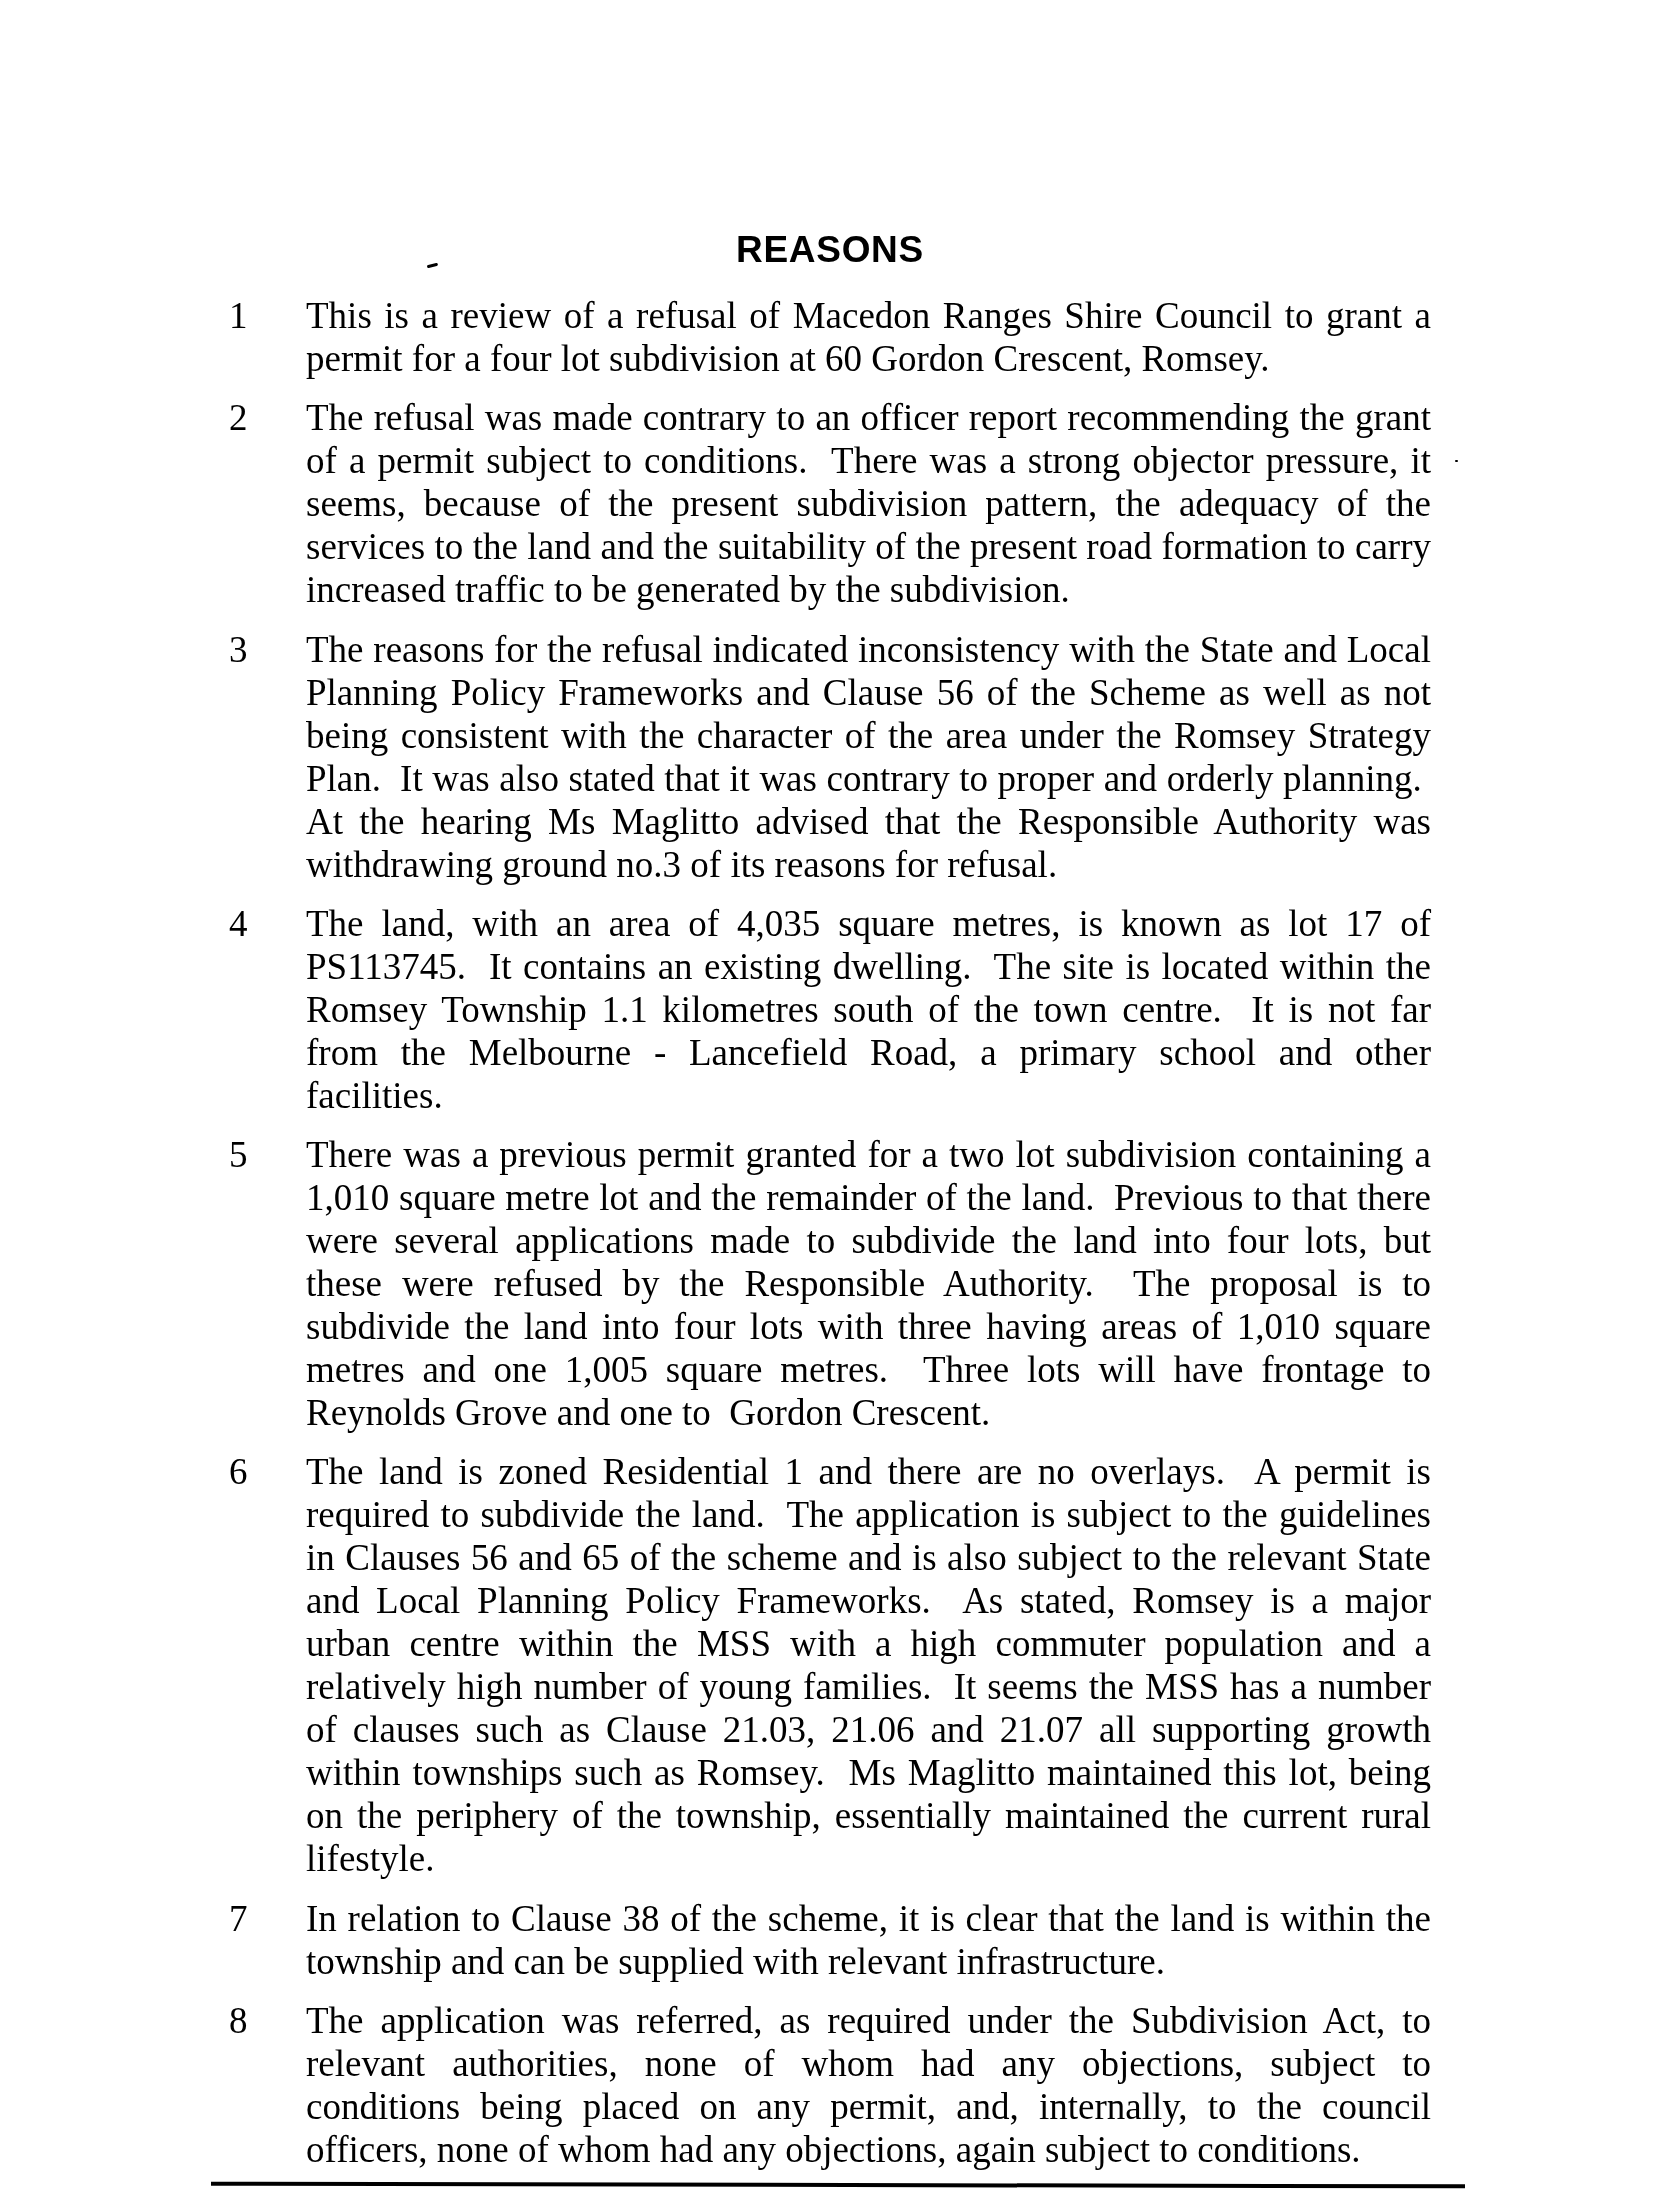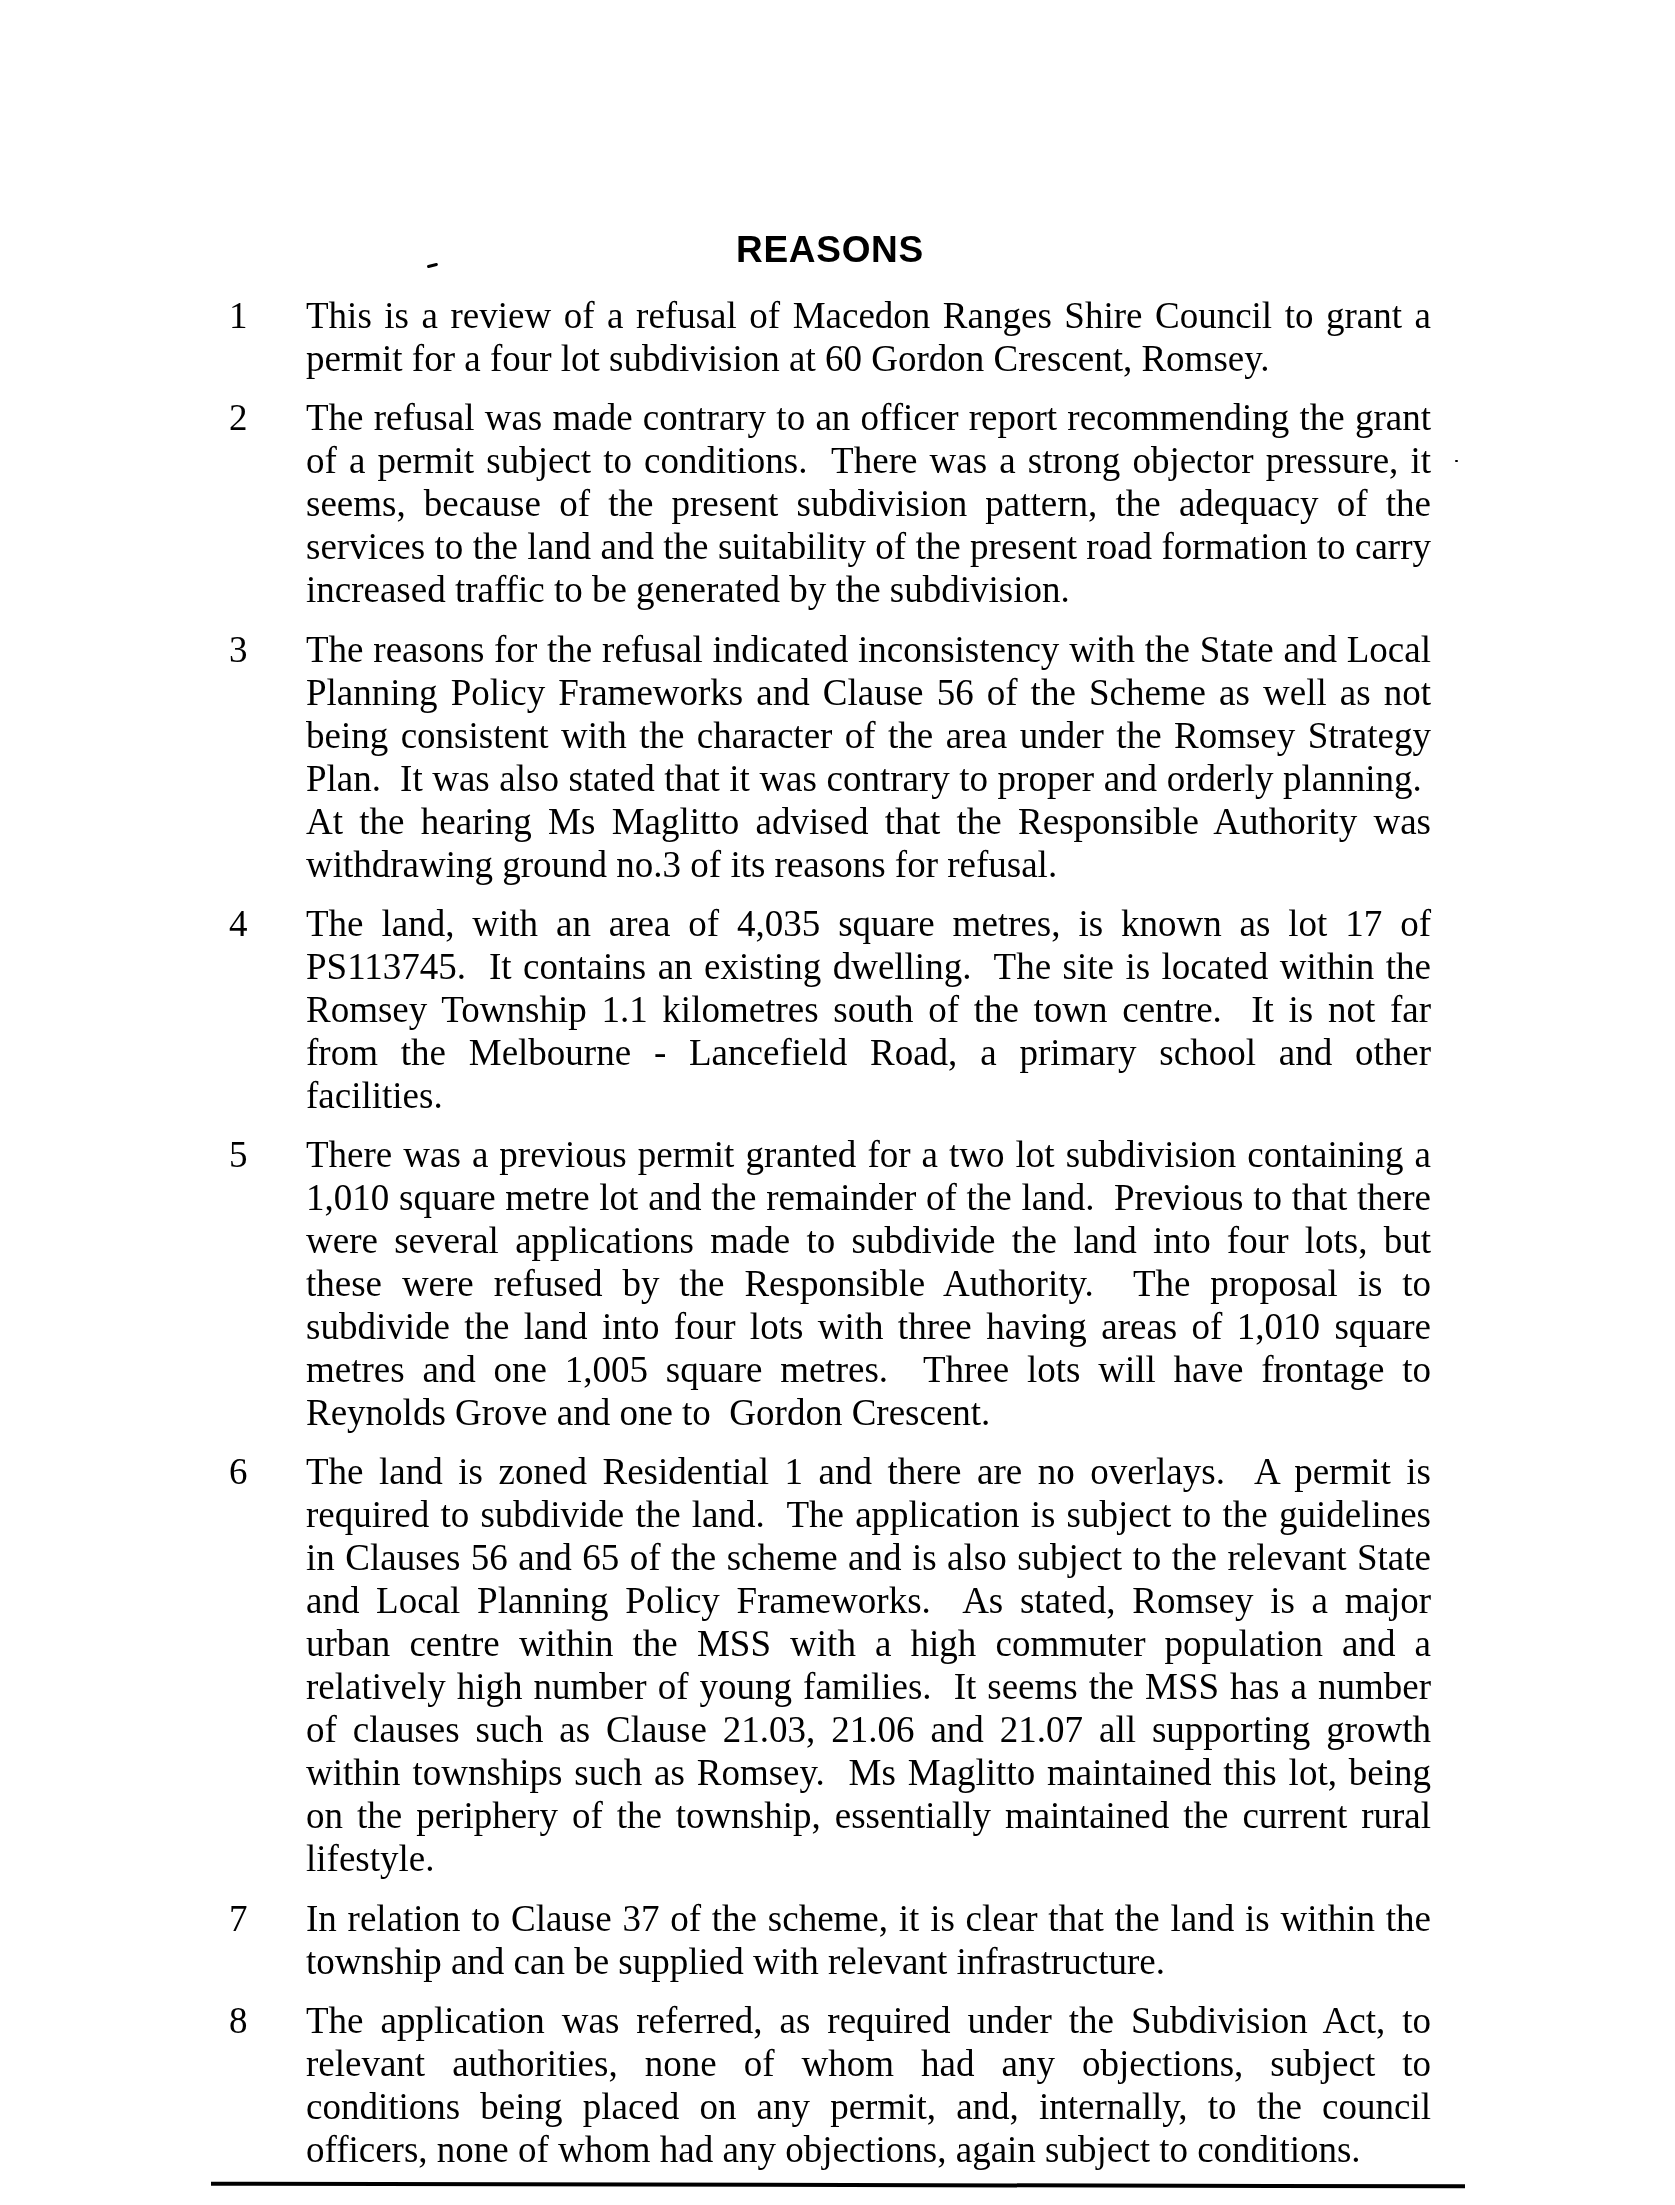--- a/index.html
+++ b/index.html
@@ -113,21 +113,21 @@
         <div class="ptext">There was a previous permit granted for a two lot subdivision containing a 1,010 square metre lot and the remainder of the land.&nbsp; Previous to that there were several applications made to subdivide the land into four lots, but these were refused by the Responsible Authority.&nbsp; The proposal is to subdivide the land into four lots with three having areas of 1,010 square metres and one 1,005 square metres.&nbsp; Three lots will have frontage to Reynolds Grove and one to&nbsp; Gordon Crescent.</div>
       </div>
 
       <div class="para">
         <div class="num">6</div>
         <div class="ptext">The land is zoned Residential 1 and there are no overlays.&nbsp; A permit is required to subdivide the land.&nbsp; The application is subject to the guidelines in Clauses 56 and 65 of the scheme and is also subject to the relevant State and Local Planning Policy Frameworks.&nbsp; As stated, Romsey is a major urban centre within the MSS with a high commuter population and a relatively high number of young families.&nbsp; It seems the MSS has a number of clauses such as Clause 21.03, 21.06 and 21.07 all supporting growth within townships such as Romsey.&nbsp; Ms Maglitto maintained this lot, being on the periphery of the township, essentially maintained the current rural lifestyle.</div>
       </div>
 
       <div class="para">
         <div class="num">7</div>
-        <div class="ptext">In relation to Clause 37 of the scheme, it is clear that the land is within the township and can be supplied with relevant infrastructure.</div>
+        <div class="ptext">In relation to Clause 38 of the scheme, it is clear that the land is within the township and can be supplied with relevant infrastructure.</div>
       </div>
 
       <div class="para">
         <div class="num">8</div>
         <div class="ptext">The application was referred, as required under the Subdivision Act, to relevant authorities, none of whom had any objections, subject to conditions being placed on any permit, and, internally, to the council officers, none of whom had any objections, again subject to conditions.</div>
       </div>
 
     </section>
   </div>
 

